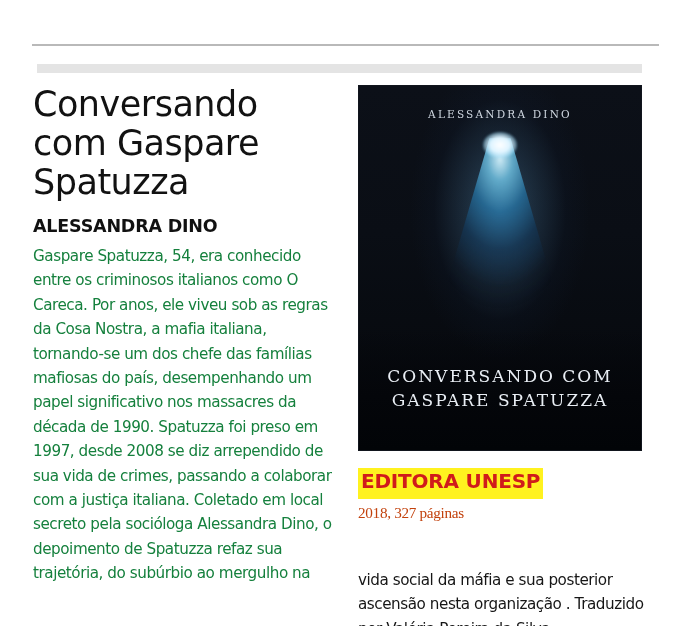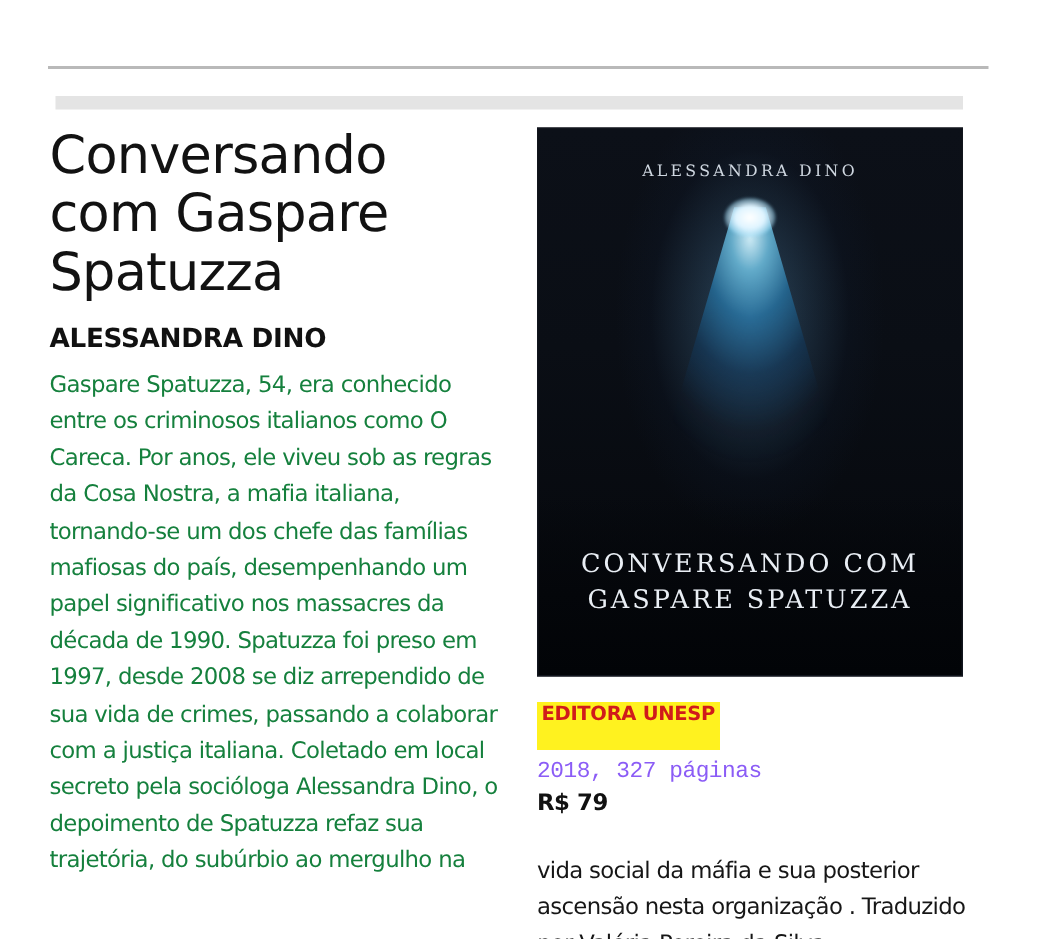--- a/index.html
+++ b/index.html
@@ -158,34 +158,34 @@
     text-align: center;
     font-family: "DejaVu Serif", serif;
     font-style: italic;
     font-size: 9.5px;
     letter-spacing: 0.6px;
     color: #9fb1c4;
   }
   .publisher {
     display: inline-block;
     margin-top: 17px;
-    padding: 1px 3px 16px 3px;
+    padding: 1px 3px 6px 3px;
     background: #fff21f;
     color: #d01b1b;
     font-family: "DejaVu Sans", sans-serif;
     font-weight: bold;
-    font-size: 13px;
+    font-size: 20px;
     letter-spacing: -0.2px;
   }
   .meta-line {
-    font-family: Liberation Mono, monospace;
+    font-family: Liberation Serif, serif;
     font-size: 15.2px;
     line-height: 22px;
     letter-spacing: -0.3px;
-    color: #8b5cf6;
+    color: #c2410c;
     margin-top: 3px;
   }
   .price {
     font-family: "DejaVu Sans", sans-serif;
     font-weight: bold;
     font-size: 15.2px;
     letter-spacing: -0.3px;
     color: #111111;
     margin-top: 1px;
   }
@@ -220,18 +220,17 @@
       <div class="cover-bg"></div>
       <div class="cover-beam"></div>
       <div class="cover-glow"></div>
       <div class="cover-floor"></div>
       <div class="cover-author">ALESSANDRA DINO</div>
       <div class="cover-title">CONVERSANDO COM GASPARE SPATUZZA</div>
     </div>
 
     <div class="publisher">EDITORA UNESP</div>
     <div class="meta-line">2018, 327 páginas</div>
-    <div class="price">R$ 79</div>
   </div>
 
   <div class="right-body">vida social da máfia e sua posterior ascensão nesta organização . Traduzido por Valéria Pereira da Silva.</div>
 
 </div>
 
 </body></html>

